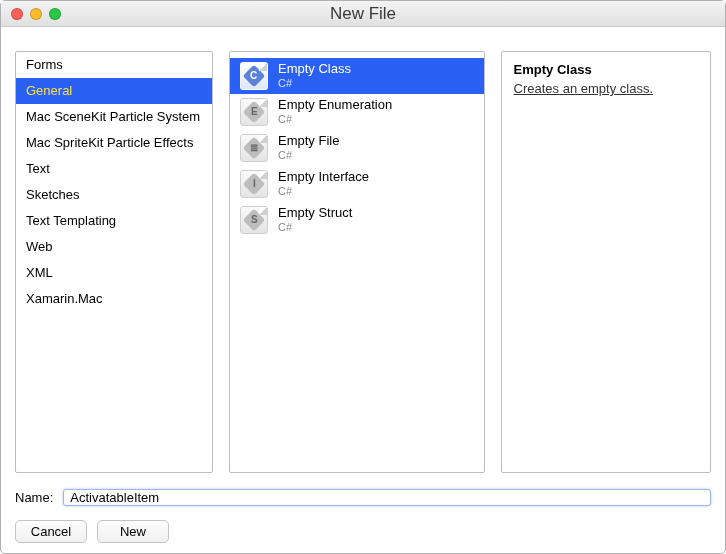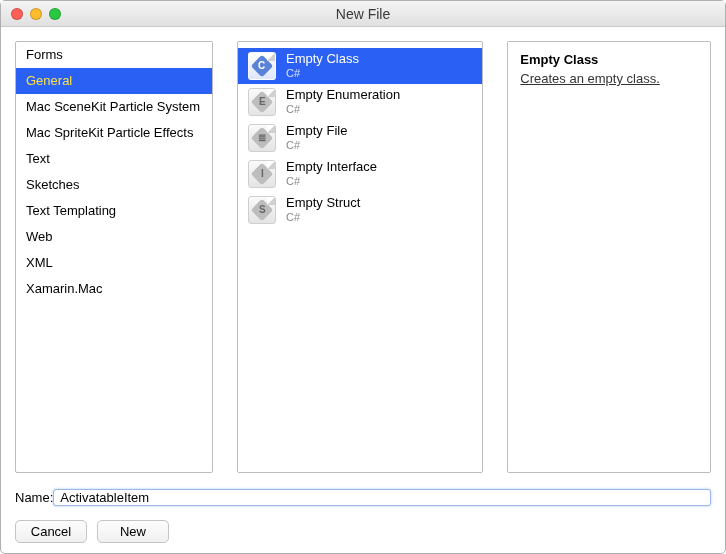--- a/index.html
+++ b/index.html
@@ -1,23 +1,23 @@
 <!DOCTYPE html>
 <html><head>
 <meta charset="utf-8">
 <style>
   * { box-sizing: border-box; margin: 0; padding: 0; font-family: -apple-system, "Helvetica Neue", Arial, sans-serif; }
   body { background: #fff; width: 726px; height: 554px; overflow: hidden; }
   .window { display: flex; flex-direction: column; height: 554px; border: 1px solid #b0b0b0; background: #fff; border-radius: 5px; }
   .titlebar { height: 26px; background: linear-gradient(#f4f4f4,#e0e0e0); border-bottom: 1px solid #c8c8c8; display: flex; align-items: center; position: relative; }
   .traffic { display: flex; gap: 7px; padding-left: 10px; }
   .dot { width: 12px; height: 12px; border-radius: 50%; border: 0.5px solid rgba(0,0,0,0.2); }
-  .title { position: absolute; left: 0; right: 0; text-align: center; font-size: 14px; color: #3a3a3a; pointer-events: none; }
+  .title { position: absolute; left: 0; right: 0; text-align: center; font-size: 17px; color: #3a3a3a; pointer-events: none; }
   .content { flex: 1; display: flex; flex-direction: column; padding: 14px 14px 10px 14px; }
-  .panes { flex: 1; display: flex; gap: 24px; }
+  .panes { flex: 1; display: flex; gap: 16px; margin-top: 10px; }
   .pane { border: 1px solid #bcbcbc; border-radius: 2px; background: #fff; overflow: auto; }
   .pane.cats { width: 198px; }
   .pane.items { flex: 1.1; padding: 6px 0; }
   .pane.desc { flex: 0.8; padding: 10px 12px; }
   .cat-row { font-size: 13px; padding: 4px 10px; line-height: 18px; cursor: default; }
   .cat-row.selected { background: #2a61f4; color: #fde047; }
   .item-row { display: flex; align-items: center; gap: 10px; padding: 4px 10px; }
   .item-row.selected { background: #2a61f4; color: #fff; }
   .icon-wrap { width: 28px; height: 28px; border-radius: 3px; position: relative; background: linear-gradient(#fafafa,#e4e4e4); border: 1px solid #cfcfcf; display:flex; align-items:center; justify-content:center; }
   .item-row.selected .icon-wrap { background: linear-gradient(#fff,#dfe6fb); border-color: rgba(255,255,255,0.6); }
@@ -26,21 +26,21 @@
   .badge.blue { background: #5a82d8; }
   .badge.gray { background: #bdbdbd; }
   .badge-letter { transform: rotate(-45deg); font-size: 10px; font-weight: bold; color: #fff; line-height: 1; }
   .badge.gray .badge-letter { color: #666; }
   .item-text { display: flex; flex-direction: column; line-height: 1.15; }
   .item-name { font-size: 13px; }
   .item-sub { font-size: 11px; color: #888; }
   .item-row.selected .item-sub { color: #dce4ff; }
   .desc-title { font-weight: 600; font-size: 13px; margin-bottom: 4px; }
   .desc-body { font-size: 13px; color: #333; text-decoration: underline; }
-  .name-row { display: flex; align-items: center; margin-top: 16px; }
+  .name-row { display: flex; align-items: center; gap: 10px; margin-top: 16px; }
   .name-label { font-size: 13px; }
   .name-input { flex: 1; font-size: 13px; padding: 0 6px; border: 1px solid #9bb8e6; border-radius: 3px; outline: none; box-shadow: 0 0 3px rgba(60,120,230,0.4); }
   .buttons { display: flex; gap: 10px; margin-top: 14px; }
   .btn { min-width: 72px; font-size: 13px; padding: 3px 14px; border-radius: 5px; border: 1px solid #c4c4c4; background: linear-gradient(#fdfdfd,#f0f0f0); cursor: default; }
 </style>
 </head>
 <body>
 
 <div class="window">
   <div class="titlebar">

